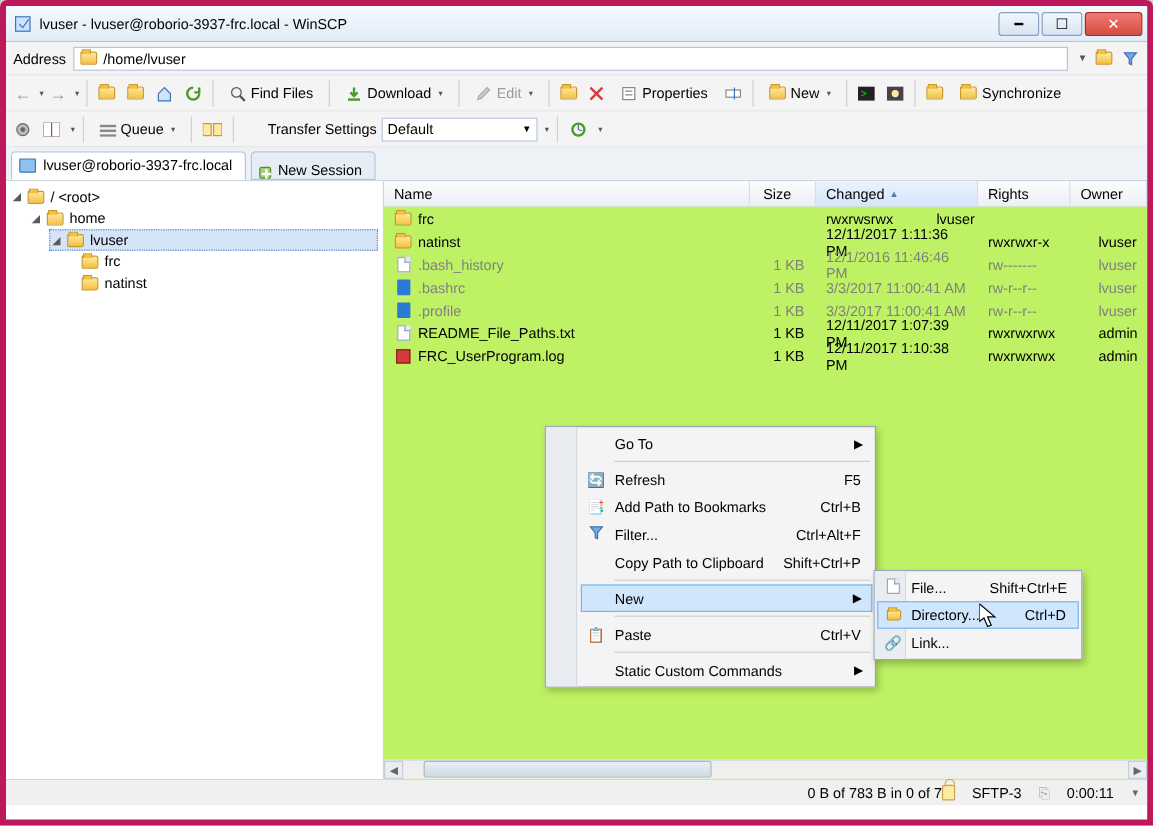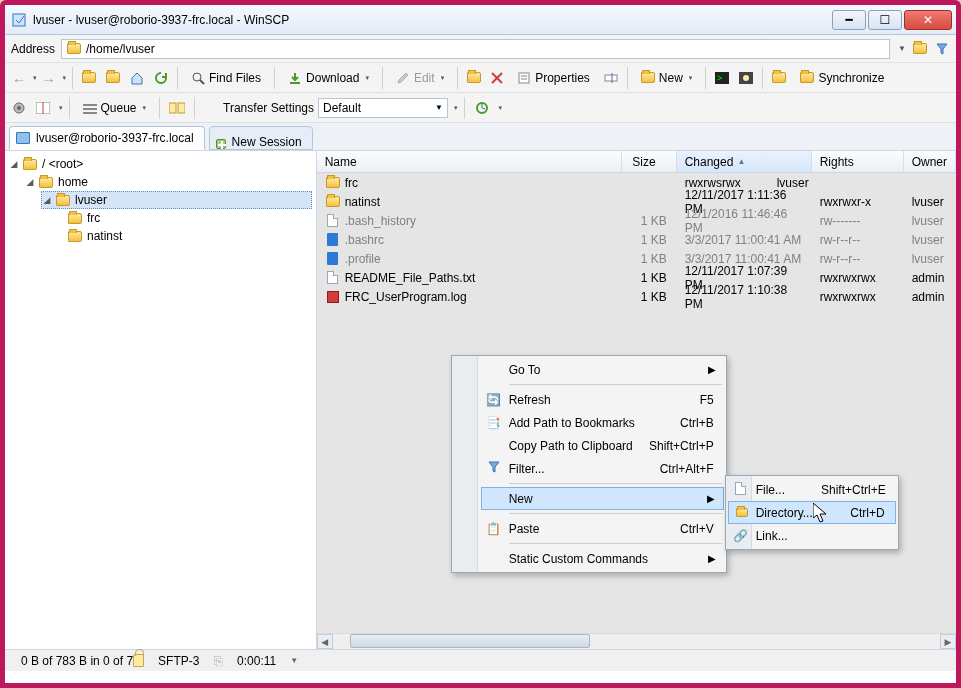--- a/index.html
+++ b/index.html
@@ -113,39 +113,39 @@
 .newsesbtn::after{left:1px;top:4px;width:8px;height:2px;}
 
 .split {
   display:flex; height: calc(688px - 30px - 22px - 28px - 30px - 30px - 28px - 22px);
 }
 .leftpane {
   width:345px; background:#fff; border-right:1px solid #cdd7e4;
   overflow:auto; padding:4px;
 }
 .rightpane {
-  flex:1; display:flex; flex-direction:column; background:#e5e5e5;
+  flex:1; display:flex; flex-direction:column; background:#bef264;
   position:relative;
 }
 .treerow { display:flex; align-items:center; height:18px; }
 .expander {
   width:10px;height:10px; display:flex;align-items:center;justify-content:center;
   color:#5a5a5a; font-size:9px; margin-right:3px;
 }
 .treerow .foldericon { width:16px;height:14px; margin-right:4px; display:flex;align-items:center;justify-content:center;}
 .treerow.sel { background:#d5e5f7; border:1px dotted #5a8ed0; height:18px;}
 .ind1 { margin-left:16px;} .ind2{margin-left:32px;} .ind3{margin-left:48px;}
 
 .listhead {
   height:22px; display:flex; align-items:center;
   background:linear-gradient(#fcfcfd,#ebeff5);
   border-bottom:1px solid #cdd7e4;
 }
 .hcol { padding:0 8px; border-right:1px solid #d8dee8; height:100%; display:flex;align-items:center; gap:4px;}
-.hcol.name{ width:305px;} .hcol.size{width:55px;justify-content:flex-end;padding-right:20px;} .hcol.changed{width:135px; background:linear-gradient(#eaf2fd,#d6e6fa);} .hcol.rights{width:92px;} .hcol.owner{flex:1;}
+.hcol.name{ width:305px;} .hcol.size{width:55px;justify-content:flex-end;padding-right:20px;} .hcol.changed{width:135px; background:linear-gradient(#eaf2fd,#d6e6fa);} .hcol.rights{width:77px;} .hcol.owner{flex:1;}
 .sortarrow { font-size:8px; color:#5a7aa0;}
 .listbody { flex:1; overflow:auto; }
 .filerow { height:19px; display:flex; align-items:center; }
 .fcell { padding:0 8px; }
 .fcell.name{ width:305px; display:flex;align-items:center; gap:4px;} .fcell.size{width:55px;text-align:right;padding-right:10px;} .fcell.changed{width:135px;} .fcell.rights{width:92px;} .fcell.owner{flex:1;}
 .dimmed { color:#808080;}
 .fileicon { width:16px;height:14px; display:flex;align-items:center;justify-content:center;}
 .docglyph {
   width:11px;height:13px;background:#fff;border:1px solid #9aa7b6; position:relative;
 }
@@ -165,22 +165,22 @@
 .ctxitem .ic { position:absolute; left:4px; width:18px; text-align:center;}
 .ctxitem .shortcut { position:absolute; right:10px; color:#000;}
 .ctxitem .subarrow { position:absolute; right:8px; font-size:10px;}
 .ctxitem.hover { background:#cfe6fd; border:1px solid #7db3e8; height:23px; padding-left:27px; padding-right:23px;}
 .ctxsep { height:1px; background:#d0d0d0; margin:3px 2px 3px 28px;}
 .ctxmenu .stripe { position:absolute; left:0;top:0;bottom:0;width:26px;background:#e9edf2; border-right:1px solid #d7dbe1;}
 .ctxmenu .items { position:relative;}
 
 .statusbar {
   height:22px; background:#f0f0f0; border-top:1px solid #cdd7e4;
-  display:flex; align-items:center; padding:0 16px; font-size:12px;
-  justify-content:flex-start;
+  display:flex; align-items:center; padding:0 6px; font-size:12px;
+  justify-content:flex-end;
 }
 .statusright { display:flex;align-items:center;gap:14px;}
 .lockicon { width:11px;height:13px;border:1px solid #caa64a;background:#ffe9a3;border-radius:2px 2px 1px 1px; position:relative;}
 .lockicon::before{content:"";position:absolute;left:1px;top:-6px;width:7px;height:6px;border:1px solid #caa64a;border-bottom:none;border-radius:5px 5px 0 0;}
 
 .hscroll {
   height:16px; background:#efefef; border-top:1px solid #dadada;
   display:flex;
 }
 .hscroll .thumb{ width:240px;height:14px;background:linear-gradient(#e8eef5,#cfd9e5);border:1px solid #aab6c5;border-radius:2px;margin-left:17px;}
@@ -549,29 +549,29 @@
               <span class="ic">🔄</span>
               <span>Refresh</span>
               <span class="shortcut">F5</span>
             </div>
           <div class="ctxitem">
               <span class="ic">📑</span>
               <span>Add Path to Bookmarks</span>
               <span class="shortcut">Ctrl+B</span>
             </div>
           <div class="ctxitem">
-              <span>Copy Path to Clipboard</span>
-              <span class="shortcut">Shift+Ctrl+P</span>
-            </div>
-          <div class="ctxitem">
               <span class="ic"><svg width="12" height="12">
                   <path d="M1 1h10l-4 5v5l-2-1V6z" fill="#7aa9e0" stroke="#3c74b8"></path>
                 </svg></span>
               <span>Filter...</span>
               <span class="shortcut">Ctrl+Alt+F</span>
+            </div>
+          <div class="ctxitem">
+              <span>Copy Path to Clipboard</span>
+              <span class="shortcut">Shift+Ctrl+P</span>
             </div>
           <div class="ctxsep"></div>
           <div class="ctxitem hover">
               <span>New</span>
               <span class="subarrow">▶</span>
             </div>
           <div class="ctxsep"></div>
           <div class="ctxitem">
               <span class="ic">📋</span>
               <span>Paste</span>

